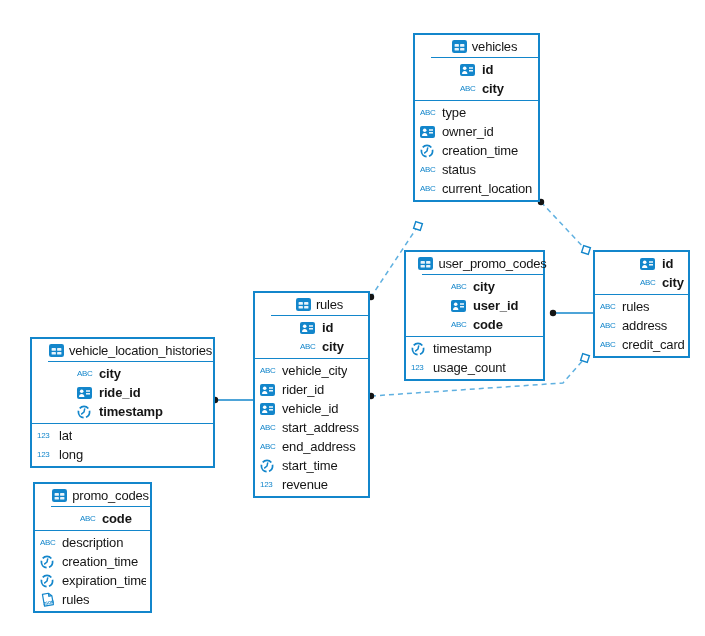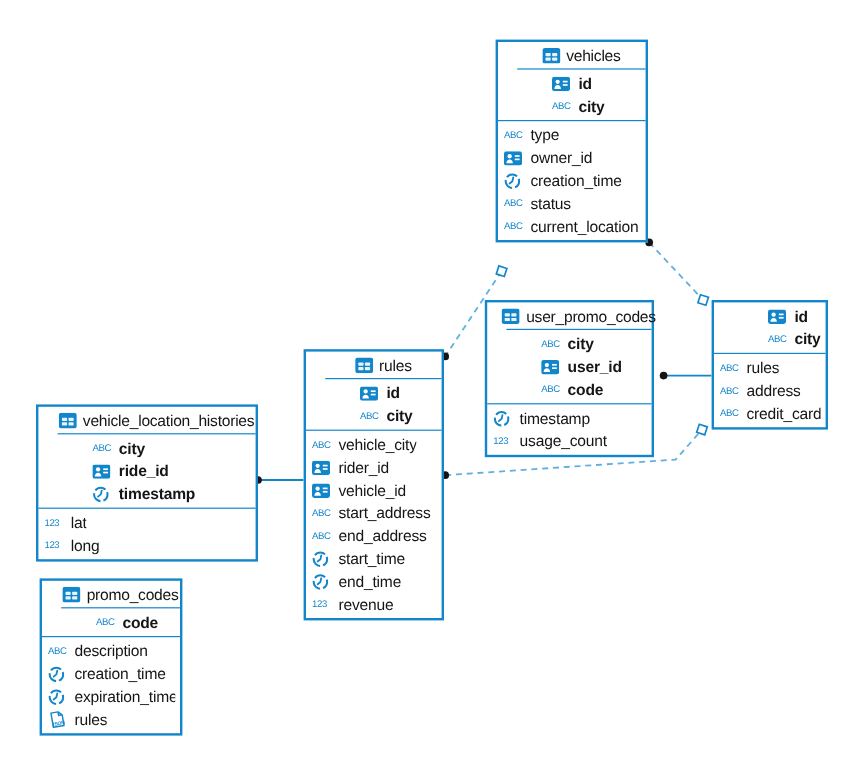--- a/index.html
+++ b/index.html
@@ -329,29 +329,20 @@
           <span class="icon">
             <svg width="14" height="14" viewBox="0 0 14 14">
               <circle cx="7" cy="7" r="5.6" fill="none" stroke="#1386cb" stroke-width="1.7" stroke-dasharray="9.5 2.5" stroke-dashoffset="3"></circle>
               <path d="M7.7 3.9 7 7 4.7 8.9" fill="none" stroke="#1386cb" stroke-width="1.5" stroke-linecap="round" stroke-linejoin="round"></path>
             </svg>
           </span>
           <span class="lbl">start_time</span>
         </div>
         <div class="row">
           <span class="icon">
-            <svg width="14" height="14" viewBox="0 0 14 14">
-              <circle cx="7" cy="7" r="5.6" fill="none" stroke="#1386cb" stroke-width="1.7" stroke-dasharray="9.5 2.5" stroke-dashoffset="3"></circle>
-              <path d="M7.7 3.9 7 7 4.7 8.9" fill="none" stroke="#1386cb" stroke-width="1.5" stroke-linecap="round" stroke-linejoin="round"></path>
-            </svg>
-          </span>
-          <span class="lbl">end_time</span>
-        </div>
-        <div class="row">
-          <span class="icon">
             <span class="txticon" aria-hidden="true">123</span>
           </span>
           <span class="lbl">revenue</span>
         </div>
       </div>
     </div>
     <div class="tbl" style="left: 30px; top: 337px; width: 185px;">
       <div class="tbl-header">
         <span class="icon">
           <svg width="15" height="13" viewBox="0 0 15 13">

